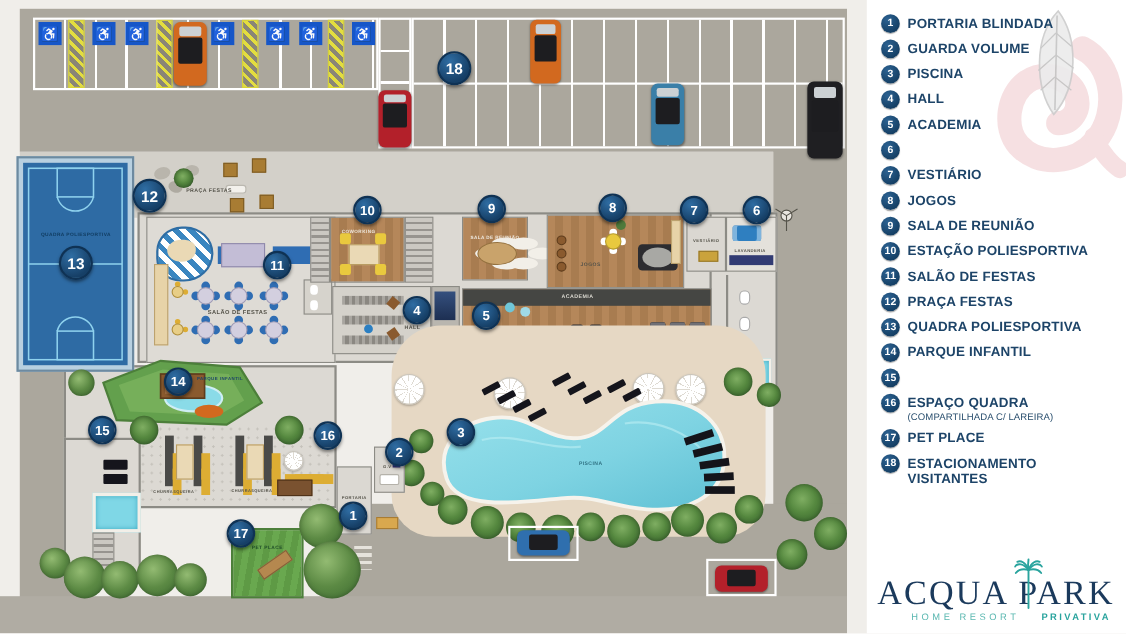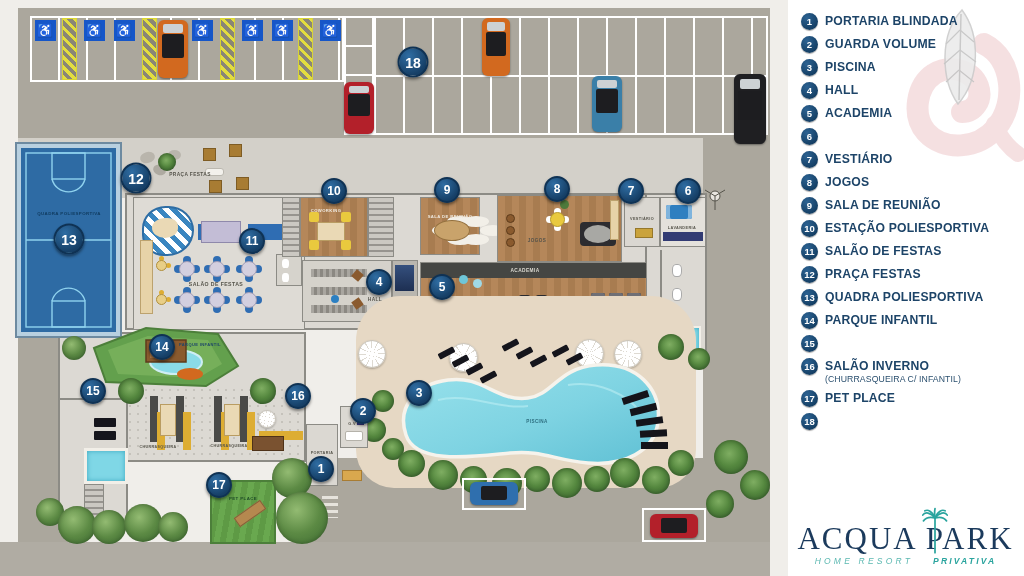--- a/index.html
+++ b/index.html
@@ -52,21 +52,21 @@
       box-shadow:0 1px 1px rgba(0,0,0,.35);}
   .ltext{font-weight:bold;color:#1d4468;font-size:12.2px;line-height:1.12;padding-top:2px;letter-spacing:.2px;}
   .lsub{font-weight:normal;font-size:8.7px;color:#2a4f6e;letter-spacing:.1px;margin-top:1px;}
   #watermark{position:absolute;right:0;top:6px;z-index:1;}
   
   #logo{margin-top:auto;margin-bottom:10px;text-align:center;position:relative;z-index:2;padding-right:8px;}
   .logo-top{display:flex;align-items:flex-end;justify-content:center;gap:4px;}
   .logo-word{font-family:"Liberation Serif",serif;font-size:31px;line-height:.9;color:#1b3a5c;letter-spacing:2px;}
   .logo-palm{position:relative;width:26px;height:30px;}
   .logo-palm svg{position:absolute;left:0;top:-16px;}
-  .logo-sub{display:flex;justify-content:center;gap:20px;margin-top:3px;align-items:center;font-style:italic;}
+  .logo-sub{display:flex;justify-content:flex-end;gap:20px;margin-top:3px;align-items:center;}
   .logo-sub-left{font-size:8.5px;letter-spacing:3.2px;color:#5bb8b1;}
   .logo-sub-right{font-size:8.5px;letter-spacing:2.2px;font-weight:bold;color:#2aa49e;}
 </style>
 </head>
 <body>
 
 <div id="stage">
 
   <div id="plan">
 
@@ -466,28 +466,29 @@
       </div>
     <div class="lrow">
         <span class="lnum">14</span>
         <span class="ltext">PARQUE INFANTIL</span>
       </div>
     <div class="lrow">
         <span class="lnum">15</span>
       </div>
     <div class="lrow">
         <span class="lnum">16</span>
-        <span class="ltext"><span>SALÃO INVERNO</span><div class="lsub">(CHURRASQUEIRA C/ INFANTIL)</div></span>
+        <span class="ltext"><span>ESPAÇO QUADRA</span><div class="lsub">(COMPARTILHADA C/ LAREIRA)</div></span>
       </div>
     <div class="lrow">
         <span class="lnum">17</span>
         <span class="ltext">PET PLACE</span>
       </div>
     <div class="lrow" style="max-width:190px;">
         <span class="lnum">18</span>
+        <span class="ltext">ESTACIONAMENTO VISITANTES</span>
       </div>
 
     <div id="logo">
       <div class="logo-top">
         <span class="logo-word">ACQUA</span>
         <span class="logo-palm">
           <svg width="26" height="48" viewBox="0 0 36 64">
             <g stroke="#2aa49e" fill="none" stroke-width="2.4" stroke-linecap="round">
               <path d="M18 14 V62"></path>
               <path d="M18 14 C12 6 4 5 1 10"></path>

